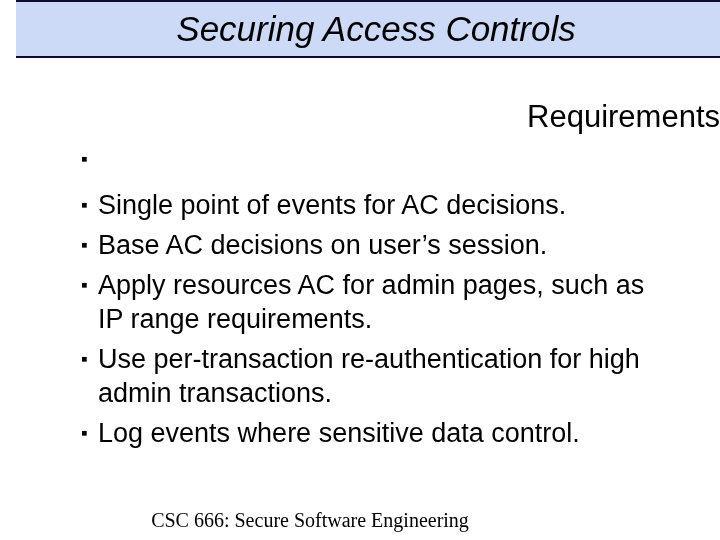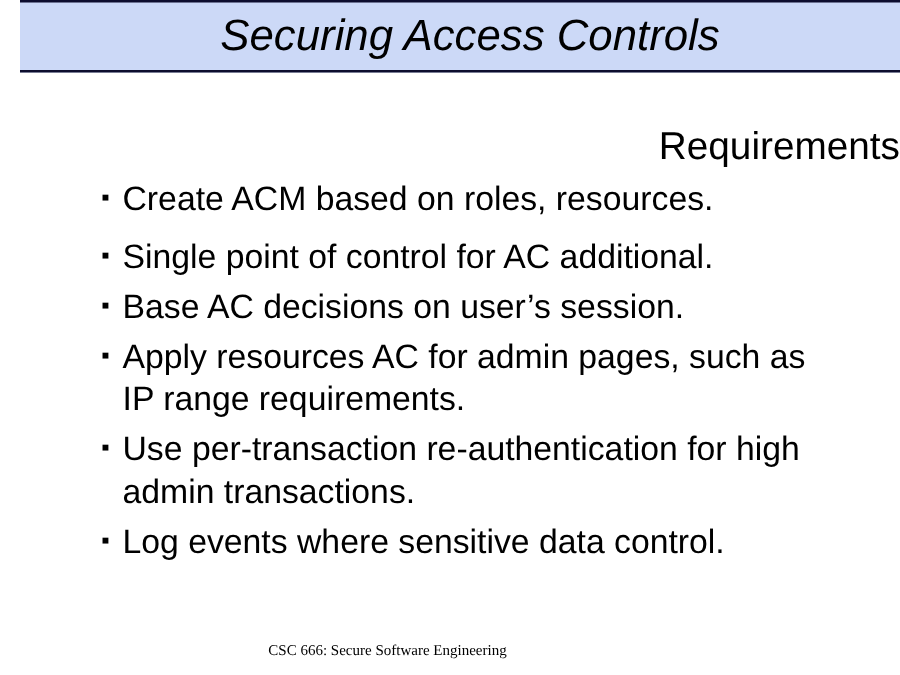--- a/index.html
+++ b/index.html
@@ -81,49 +81,48 @@
     line-height: 34px;
     max-width: 578px;
   }
   .footer {
     position: absolute;
     top: 510px;
     left: 0;
     width: 620px;
     text-align: center;
     font-family: "Liberation Serif", serif;
-    font-size: 12px;
+    font-size: 20px;
     line-height: 20px;
   }
 </style>
 </head>
 <body>
 
 <div class="slide" style="--slide-bg: #ffffff; --bar-bg: #ccd9f7; --bar-border: #0d0d2e; --text-color: #000000;">
 
   <div class="title-bar">
     <div class="slide-title">Securing Access Controls</div>
   </div>
 
   <div class="content">
 
     <h2 class="section-heading first">Requirements</h2>
 
     <ul class="bullet-list section-req">
       <li class="bullet-item">
         <span class="bullet-glyph">▪</span>
-        <span class="bullet-text">Create ACM based on roles, resources.</span>
       </li>
     </ul>
 
 
     <ul class="bullet-list section-design">
       <li class="bullet-item">
         <span class="bullet-glyph">▪</span>
-        <span class="bullet-text">Single point of control for AC additional.</span>
+        <span class="bullet-text">Single point of events for AC decisions.</span>
       </li>
       <li class="bullet-item">
         <span class="bullet-glyph">▪</span>
         <span class="bullet-text">Base AC decisions on user’s session.</span>
       </li>
       <li class="bullet-item">
         <span class="bullet-glyph">▪</span>
         <span class="bullet-text">Apply resources AC for admin pages, such as IP range requirements.</span>
       </li>
       <li class="bullet-item">

